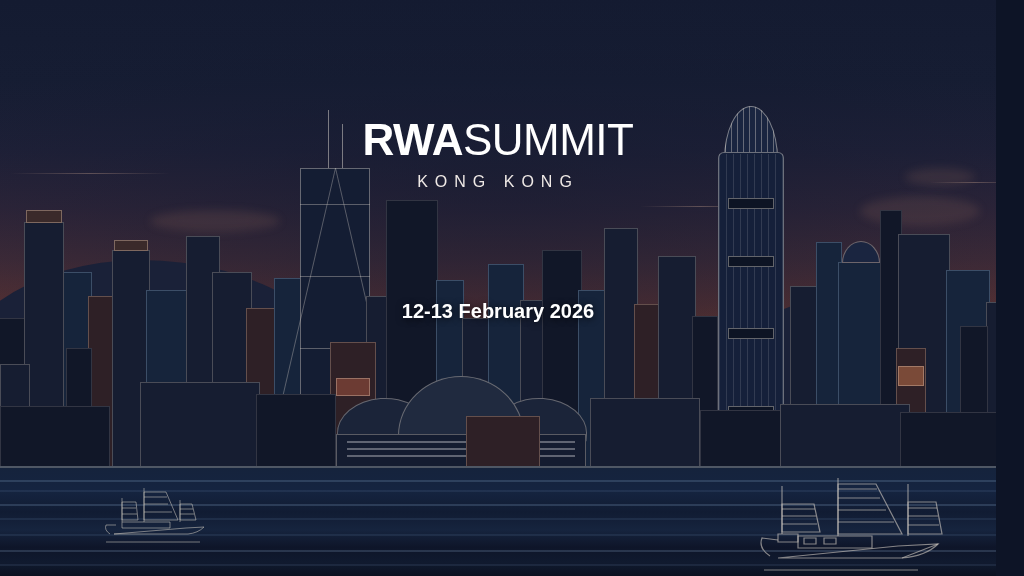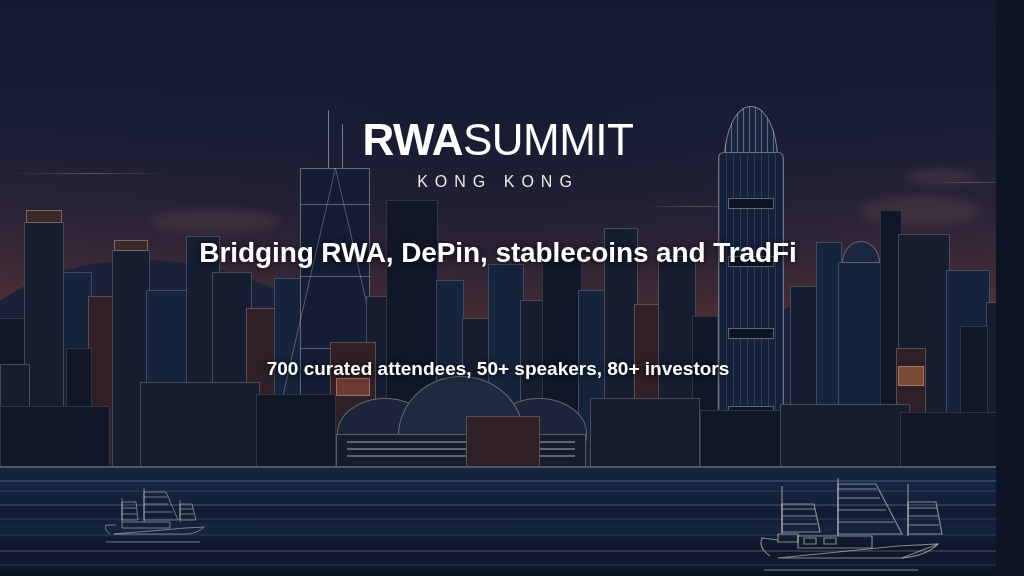--- a/index.html
+++ b/index.html
@@ -368,16 +368,15 @@
     </div>
   </div>
 
   <div class="logo">
     <div class="wm">
       <span class="b">RWA</span><span class="l">SUMMIT</span>
     </div>
     <div class="sub">KONG KONG</div>
   </div>
 
-  <div class="headline">Bridging RWA, DePin, stablecoins and TradFi</div>
-  <div class="statsline">700 curated attendees, 50+ speakers, 80+ investors</div>
+  <div class="dateline">12-13 February 2026</div>
 
 </div>
 
 </body></html>

